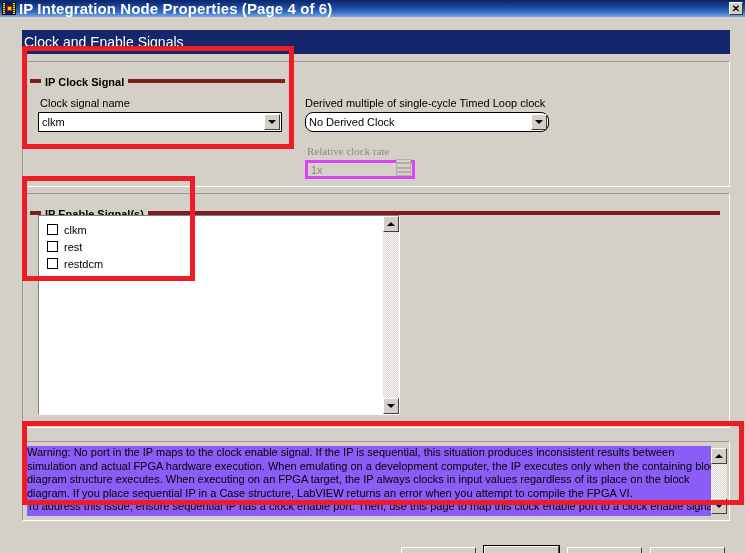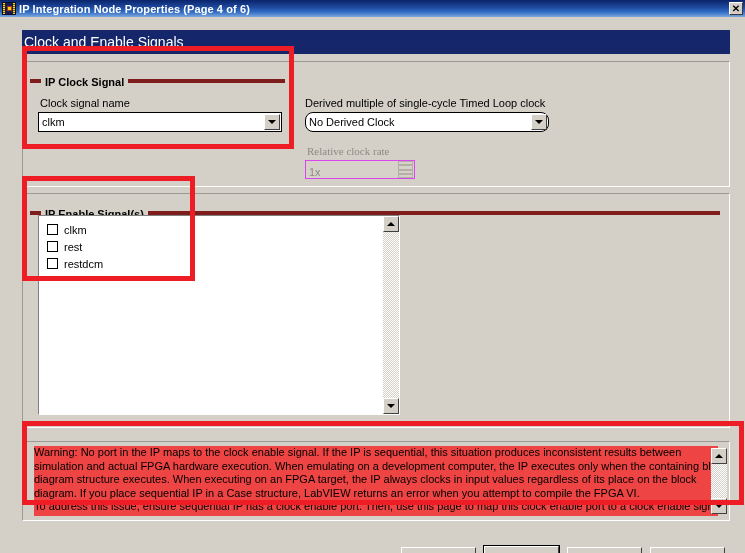--- a/index.html
+++ b/index.html
@@ -56,21 +56,21 @@
     position: absolute;
     left: 4px; top: 3px;
     width: 5px; height: 5px;
     background: #ffd700;
     border: 1px solid #b03020;
     box-sizing: border-box;
     display: block;
   }
   .tb-title {
     color: #ffffff;
-    font-size: 11px;
+    font-size: 15px;
     font-weight: bold;
     letter-spacing: 0.1px;
     white-space: nowrap;
     flex: 1 1 auto;
     overflow: hidden;
   }
   .tb-close {
     width: 14px; height: 13px;
     margin-right: 2px;
     background: #d4d0c8;
@@ -187,21 +187,21 @@
     width: 0; height: 0;
     border-left: 4px solid transparent;
     border-right: 4px solid transparent;
     border-top: 4px solid #000000;
   }
 
   
   .spin {
     position: absolute;
     background: #d6d2ca;
-    border: 1px solid #d946ef;
+    border: 3px solid #d946ef;
     box-sizing: border-box;
     display: flex;
     align-items: flex-end;
     height: 19px;
   }
   .spin .val {
     flex: 1 1 auto;
     padding-left: 3px;
     font-size: 11px;
     color: #8b8b84;
@@ -298,23 +298,22 @@
   
   #list-scroll { left: 383px; top: 199px; height: 198px; }
   
   #warn-scroll { left: 711px; top: 431px; height: 66px; }
 
   
   .warnbox {
     position: absolute;
     left: 27px; top: 429px;
     width: 684px; height: 70px;
-    background: #ef4444;
+    background: #8b5cf6;
     overflow: hidden;
-    margin-left: 7px;
   }
   .warnbox .wline {
     font-size: 11px;
     color: #000000;
     line-height: 13.5px;
     white-space: nowrap;
   }
 
   
   .btn {

